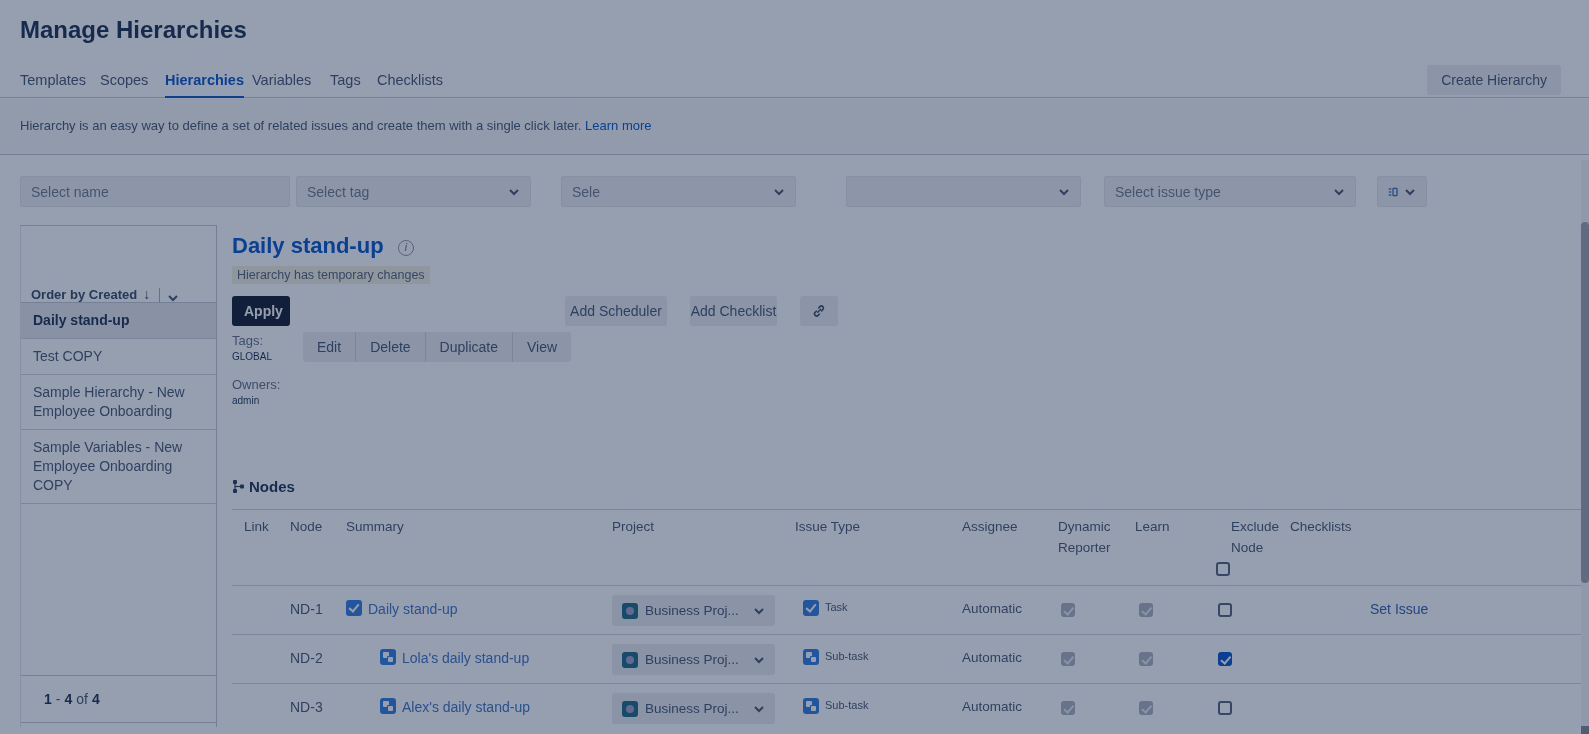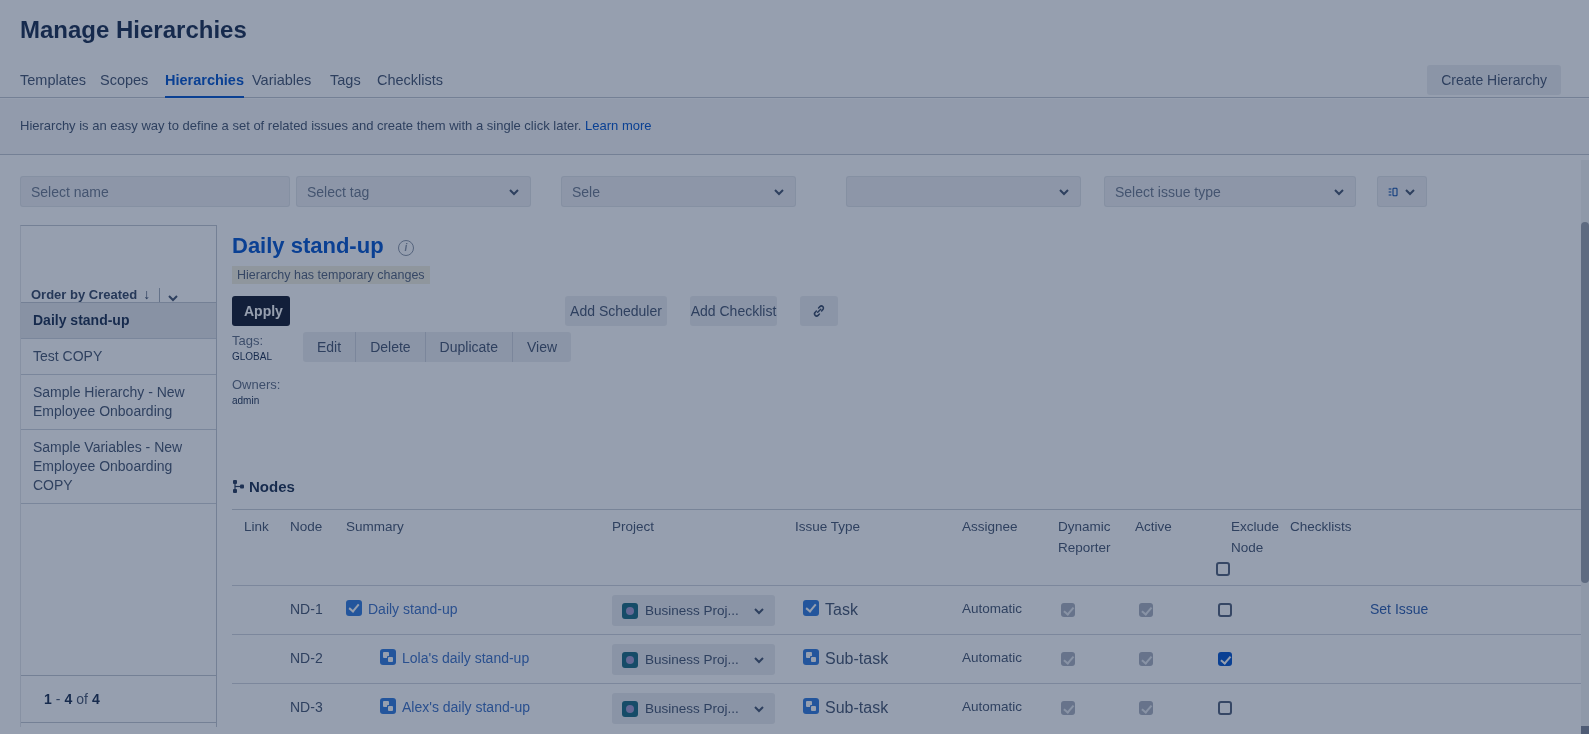--- a/index.html
+++ b/index.html
@@ -94,21 +94,21 @@
   .trow .c-setissue { left:1138px; color:#2B5CAD; cursor:pointer; }
   .type-ic { position:absolute; top:14px; width:16px; height:16px; border-radius:3px; background:#2E79DD; }
   .type-ic.task::after { content:""; position:absolute; left:5px; top:2px; width:4px; height:8px; border:solid #fff; border-width:0 2px 2px 0; transform:rotate(40deg); }
   .type-ic.subtask::before { content:""; position:absolute; left:3px; top:3px; width:6px; height:6px; background:#fff; border-radius:1px; }
   .type-ic.subtask::after { content:""; position:absolute; left:8px; top:8px; width:5px; height:5px; background:#fff; border-radius:1px; box-shadow:-1px -1px 0 #2E79DD; }
   .proj-dd { position:absolute; left:380px; top:9px; width:163px; height:31px; background:rgba(9,30,66,0.09); border-radius:3px;
              display:flex; align-items:center; padding:0 10px; gap:7px; cursor:pointer; }
   .proj-av { width:16px; height:16px; border-radius:3px; background:#17697E; position:relative; flex:0 0 auto; }
   .proj-av::after { content:""; position:absolute; left:4px; top:4px; width:8px; height:8px; border-radius:50%; background:#A49BCE; }
   .proj-dd .ph { flex:1 1 auto; font-size:13.5px; color:#42526E; white-space:nowrap; overflow:hidden; }
-  .it-label { position:absolute; top:15px; font-size:16px; color:#44546F; }
+  .it-label { position:absolute; top:15px; font-size:11px; color:#44546F; }
 
   
   .vsb-track { position:absolute; left:1581px; top:160px; width:8px; height:574px; background:rgba(9,30,66,0.05); }
   .vsb-thumb { position:absolute; left:1581px; top:222px; width:8px; height:361px; background:#9AA0AB; border-radius:4px; }
   .vsb-corner { position:absolute; left:1581px; top:726px; width:8px; height:8px; background:#7E8696; }
 
   
   .blanket { position:absolute; inset:0; background:rgba(23,43,77,0.45); z-index:40; }
   .modal { position:absolute; left:592px; top:98px; width:395px; height:197px; background:#fff; border-radius:3px;
            box-shadow:0 8px 28px rgba(9,30,66,0.35); z-index:50; }
@@ -254,21 +254,21 @@
   </div>
   <div class="table-rule"></div>
 
   <span class="th" style="left:244px">Link</span>
   <span class="th" style="left:290px">Node</span>
   <span class="th" style="left:346px">Summary</span>
   <span class="th" style="left:612px">Project</span>
   <span class="th" style="left:795px">Issue Type</span>
   <span class="th" style="left:962px">Assignee</span>
   <span class="th th-dynrep" style="left:1058px">Dynamic Reporter</span>
-  <span class="th" style="left:1135px">Active</span>
+  <span class="th" style="left:1135px">Learn</span>
   <span class="th th-excl" style="left:1214px">Exclude Node</span>
   <span class="th" style="left:1290px">Checklists</span>
   <span class="cb cb-un hdr-cb"></span>
 
   
   <div class="trow" style="top:585px">
     <span class="cell c-node">ND-1</span>
     <span class="type-ic task" style="left:114px"></span>
     <span class="cell c-sum" style="left:136px">Daily stand-up</span>
     <div class="proj-dd">

